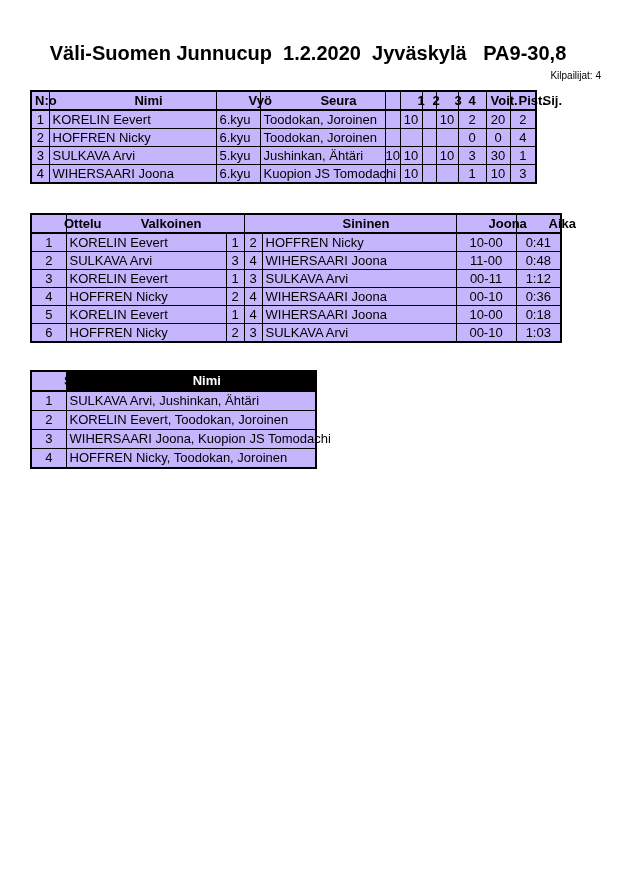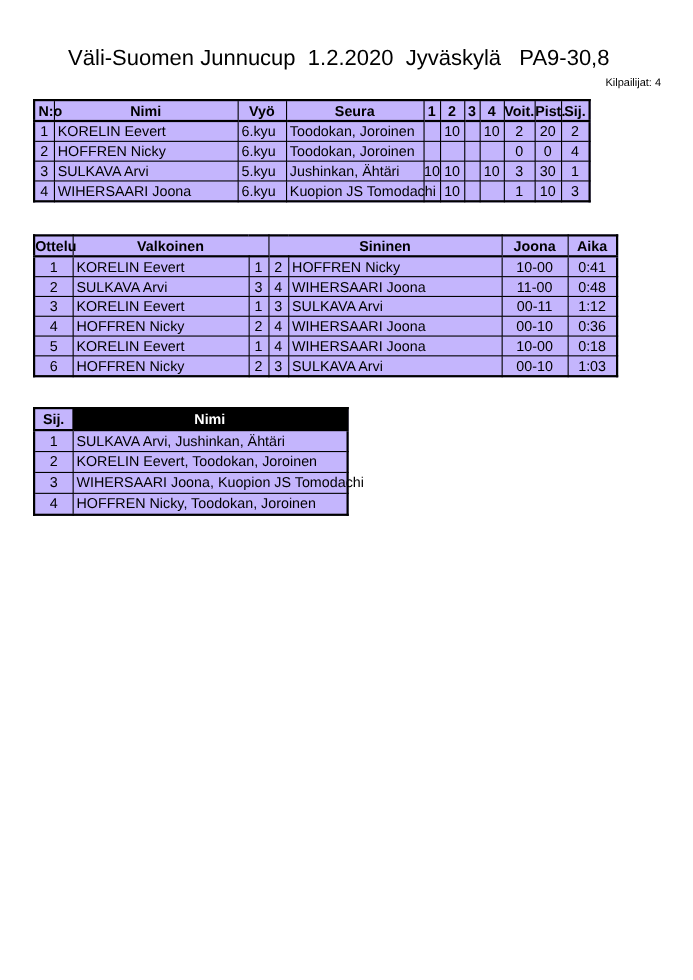--- a/index.html
+++ b/index.html
@@ -2,37 +2,37 @@
 <html><head>
 <meta charset="utf-8">
 <style>
   * { margin:0; padding:0; box-sizing:border-box; }
   html, body { background:#fff; }
   body { font-family:"Liberation Sans", sans-serif; color:#000; }
   .page { position:relative; width:630px; height:891px; background:#ffffff; overflow:hidden; }
 
   .main-title {
     position:absolute; top:42px; left:0; width:616px;
-    text-align:center; font-size:20px; font-weight:normal; white-space:pre;
+    text-align:center; font-size:20px; font-weight:bold; white-space:pre;
   }
   .sec-title { position:absolute; font-size:12px; font-weight:bold; text-align:center; }
   .sec-title.kilpailijat { top:67px; left:30px; width:440px; }
   .sec-title.ottelut    { top:194px; left:30px; width:440px; }
   .sec-title.tulokset   { top:351px; left:30px; width:285px; }
   .count-label { position:absolute; top:70px; right:29px; font-size:10px; }
 
   table {
     position:absolute; border-collapse:collapse; table-layout:fixed;
     font-size:13px; border:2px solid #000000; background:#c4b5fd;
   }
   td, th {
     border:1px solid #000; height:17px; line-height:17px;
     text-align:center; white-space:nowrap; padding:0;
   }
-  th { font-weight:bold; }
+  th { font-weight:bold;padding-left:32px; }
   thead th { border-bottom:2px solid #000; }
   .al { text-align:left; padding:0 3px; }
 
   .t1 { left:30px; top:90px;  width:505px; }
   .t2 { left:30px; top:213px; width:530px; }
   .t3 { left:30px; top:370px; width:285px; }
   .t3 td, .t3 th { height:18px; line-height:18px; }
   .inv { background:#000000; color:#ffffff; }
 </style>
 </head>

